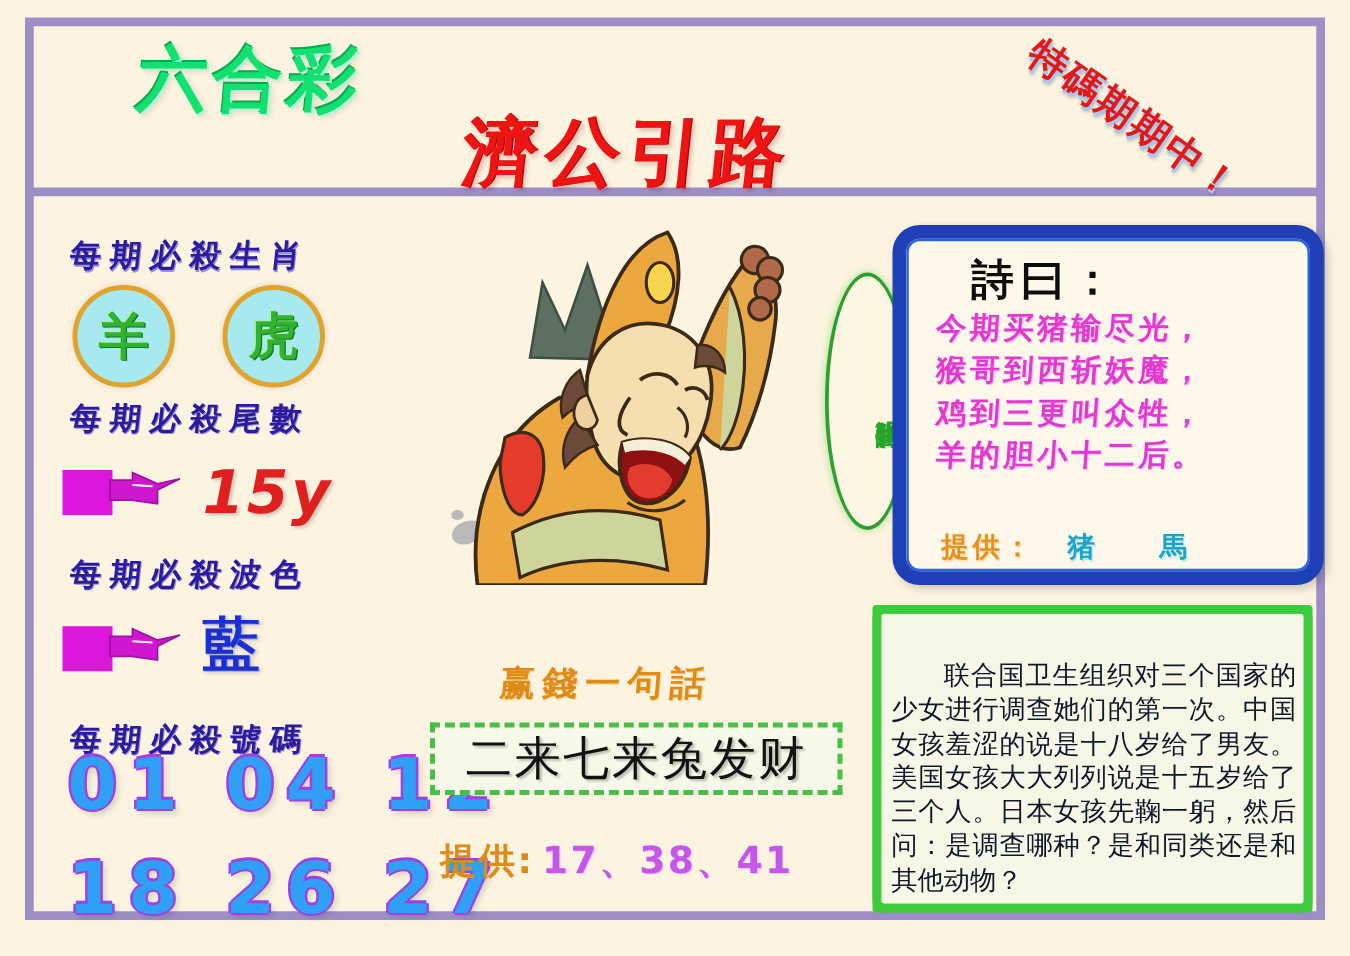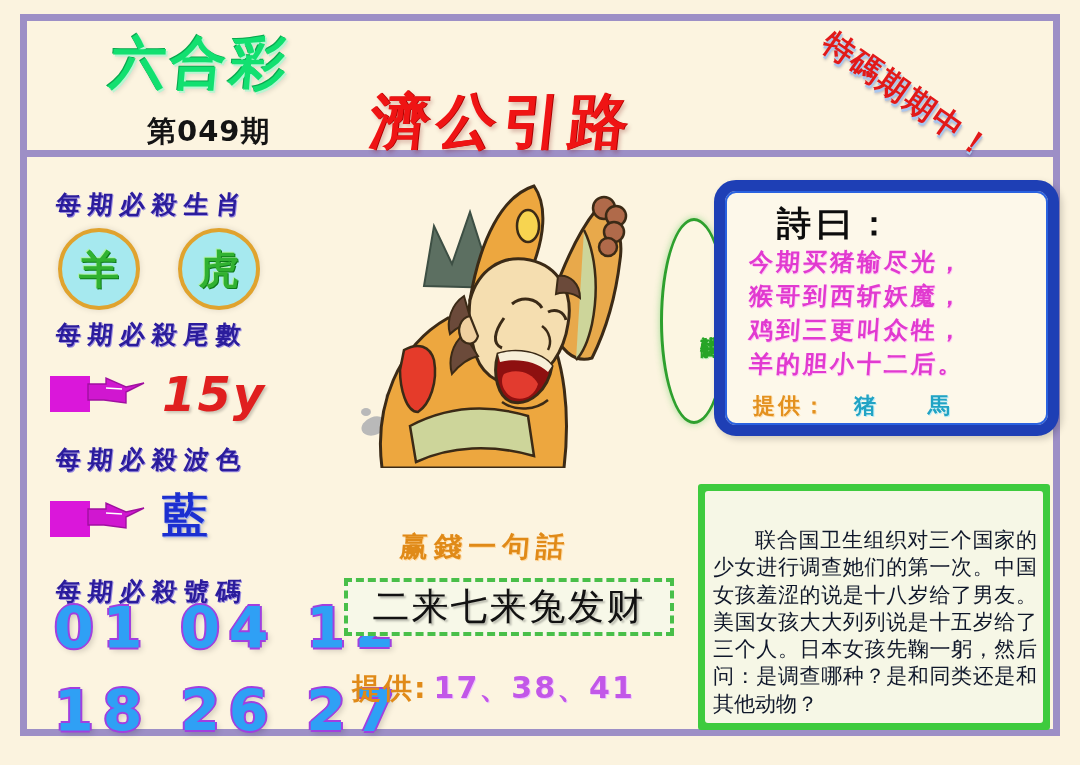--- a/index.html
+++ b/index.html
@@ -158,21 +158,21 @@
   }
   .oval span{
     position:absolute;left:0;right:0;top:14px;
     text-align:center;font-size:21px;font-weight:bold;color:#27a527;
     line-height:1.38;
     writing-mode:vertical-rl;
     margin:0 auto;height:170px;
     text-shadow:1px 1px 0 #bff0bf;
   }
   .poembox{
-    position:absolute;left:714px;top:180px;width:345px;height:256px;
+    position:absolute;left:714px;top:180px;width:345px;height:288px;
     border:11px solid #1e3fb5;
     border-radius:22px;
     background:#fdf8ea;
     box-sizing:border-box;
     box-shadow:0 0 0 2px #2a62e0 inset, 3px 3px 7px rgba(0,0,0,.18);
   }
   .poem-head{
     position:absolute;left:52px;top:10px;
     font-size:34px;font-weight:bold;color:#0d0d0d;
     letter-spacing:6px;
@@ -232,21 +232,20 @@
 </style>
 </head>
 <body>
 
 <div class="poster">
 
   <div class="frame-outer"></div>
   <div class="frame-inner-top"></div>
 
   <div class="hdr-title-green">六合彩</div>
-  <div class="hdr-issue">第049期</div>
   <div class="hdr-main-red">濟公引路</div>
   <div class="hdr-diag">特碼期期中！</div>
 
   <div class="lbl-hand l1">每期必殺生肖</div>
 
   <div class="zodiac-row">
     <div class="zcircle zc1">
       <span>羊</span>
     </div>
     <div class="zcircle zc2">

